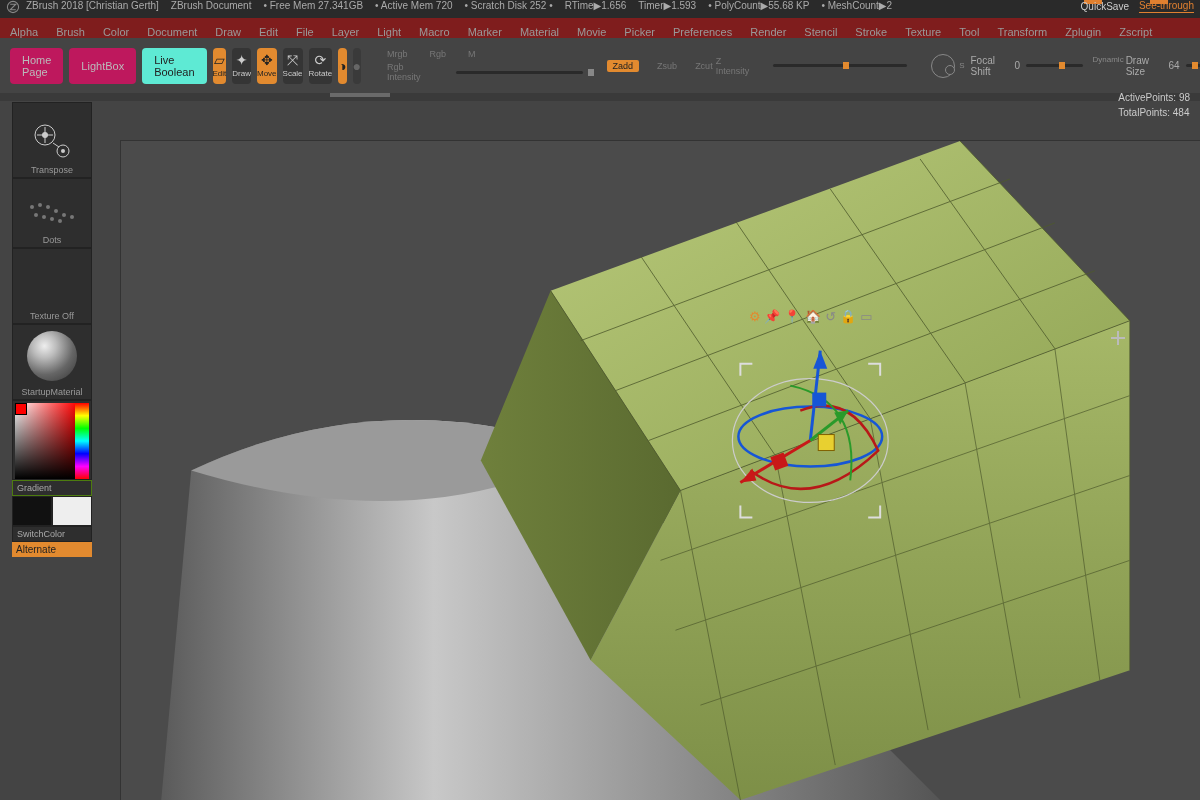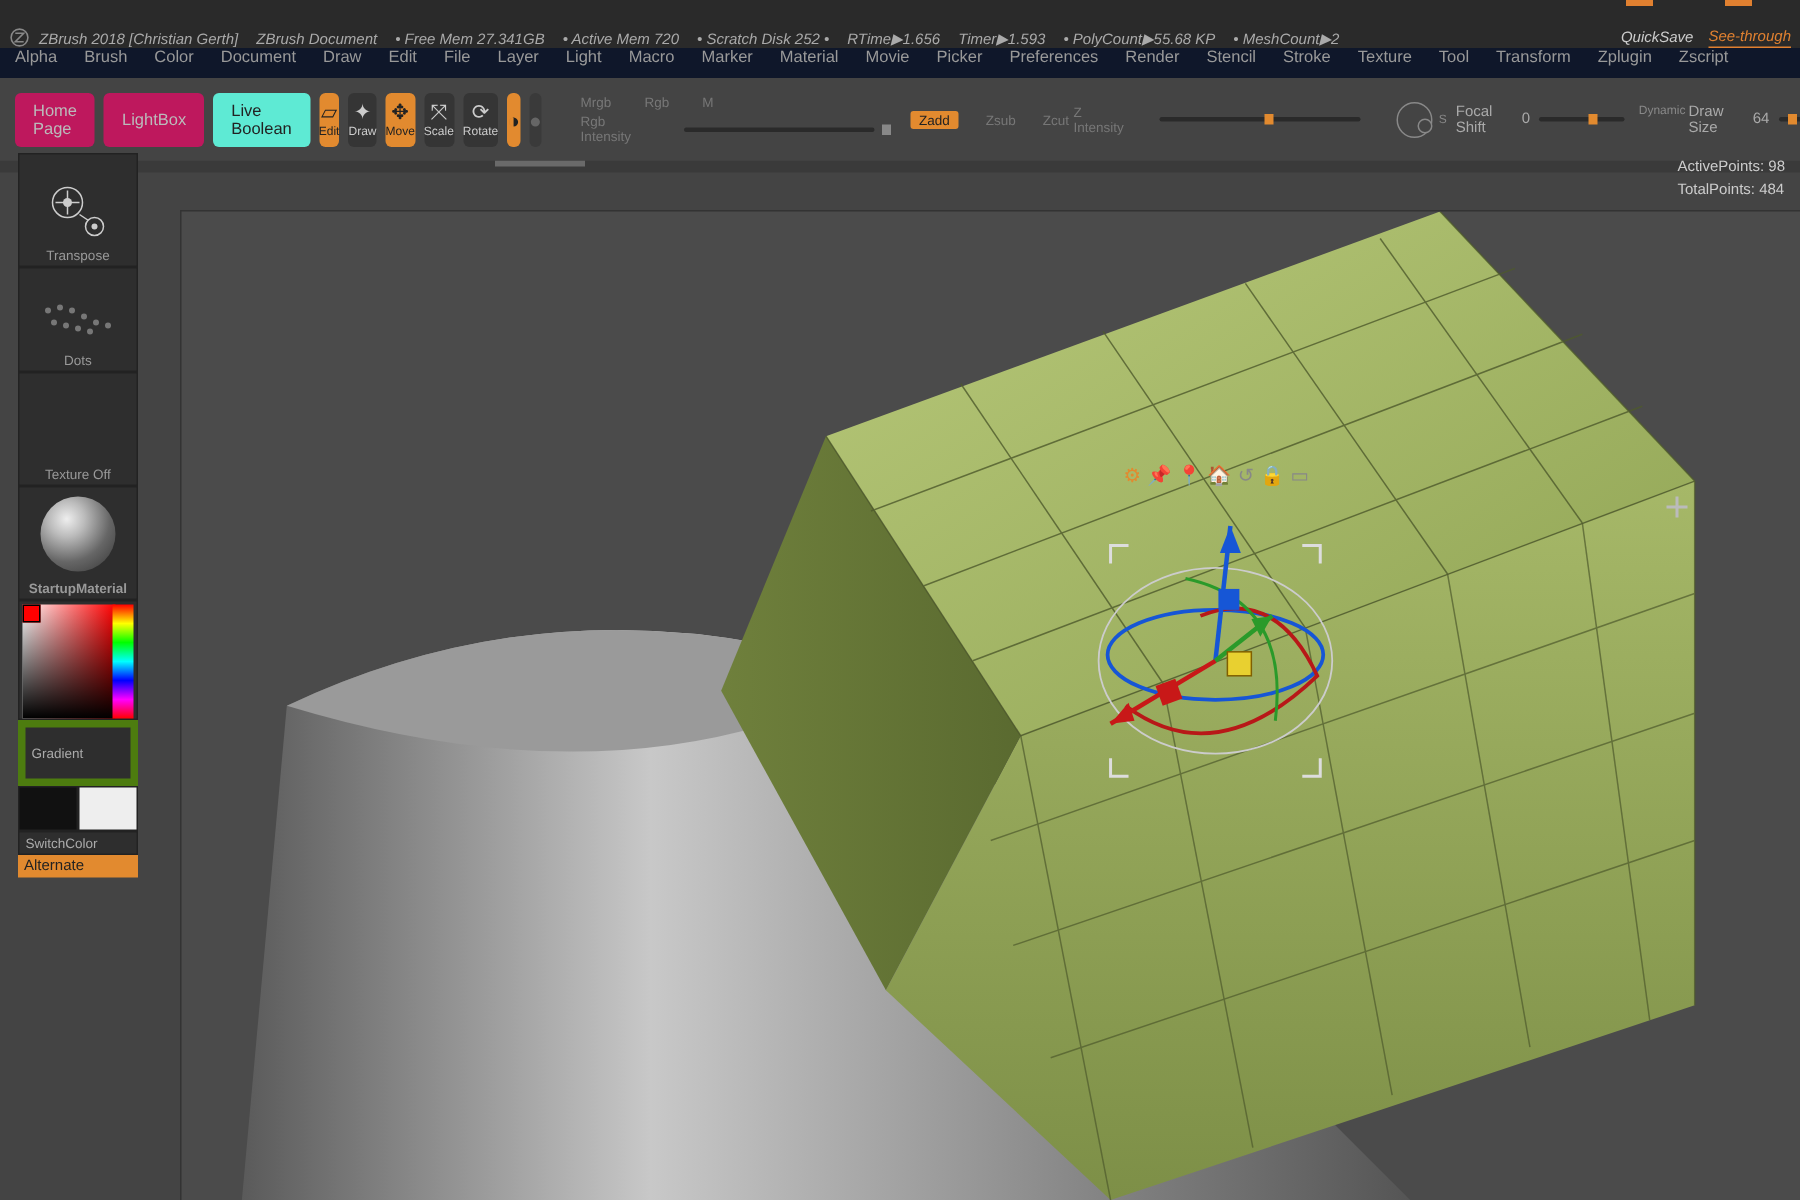--- a/index.html
+++ b/index.html
@@ -1,28 +1,28 @@
 <!DOCTYPE html>
 <html><head>
 <meta charset="utf-8">
 <style>
 * { margin:0; padding:0; box-sizing:border-box; font-family:Arial,Helvetica,sans-serif; user-select:none; }
 body { width:1200px; height:800px; background:#444; color:#ccc; font-size:11px; overflow:hidden; position:relative; }
 
 
-.titlebar { height:32px; background:#2a2a2a; display:flex; align-items:flex-end; padding:0 6px; font-size:10px; color:#aaa; position:relative;font-style:italic; }
+.titlebar { height:18px; background:#2a2a2a; display:flex; align-items:flex-start; padding:0 6px; font-size:10px; color:#aaa; position:relative; }
 .titlebar .logo { width:14px; height:14px; margin-right:6px; }
 .titlebar .segment { margin-right:12px; white-space:nowrap; }
 .titlebar .right { position:absolute; right:6px; display:flex; align-items:center; gap:10px; }
 .titlebar .quicksave { color:#ccc; }
 .titlebar .seethrough { color:#e08030; border-bottom:1px solid #e08030; padding-bottom:1px; }
 .titlebar .ind { position:absolute; top:0; width:18px; height:4px; background:#e08030; }
 
 
-.menubar { height:20px; background:#0f172a; display:flex; align-items:flex-start; padding:0 10px; gap:18px; font-size:11px; color:#999; }
+.menubar { height:20px; background:#7f1d1d; display:flex; align-items:flex-end; padding:0 10px; gap:18px; font-size:11px; color:#999; }
 .menubar span { cursor:pointer; }
 
 
 .toolbar { height:55px; background:#444; display:flex; align-items:center; padding:4px 10px; gap:6px; position:relative; }
 .pill { display:flex; align-items:center; justify-content:center; border-radius:4px; height:36px; padding:0 12px; font-size:11px; background:#be185d; color:#bbb; cursor:pointer; }
 .pill.orange { background:#5eead4; color:#222; }
 .ticon { width:36px; height:36px; border-radius:4px; background:#353535; display:flex; flex-direction:column; align-items:center; justify-content:center; font-size:8px; color:#ccc; cursor:pointer; position:relative; }
 .ticon.active { background:#e28a2f; color:#222; }
 .ticon .glyph { font-size:14px; line-height:14px; }
 .ticon .lbl { margin-top:2px; }
@@ -54,31 +54,31 @@
 .grayhandle { width:60px; height:4px; background:#6a6a6a; margin-left:330px; }
 
 
 .leftpal { position:absolute; left:12px; top:102px; width:80px; display:flex; flex-direction:column; gap:0; }
 .palcell { background:#2e2e2e; border:1px solid #222; text-align:center; font-size:9px; color:#999; position:relative; }
 .palcell .foot { position:absolute; bottom:2px; left:0; right:0; font-size:9px; }
 .palcell.transpose { height:76px; display:flex; flex-direction:column; align-items:center; justify-content:center; }
 .palcell.dots { height:70px; display:flex; align-items:center; justify-content:center; }
 .palcell.alpha { height:72px; }
 .palcell.tex { height:76px; }
-.palcell.mat { height:76px;font-weight:bold; }
+.palcell.mat { height:76px; }
 .matball { width:50px; height:50px; border-radius:50%; margin:6px auto 0;
   background:radial-gradient(circle at 35% 30%, #eee 0%, #bbb 25%, #666 60%, #333 100%); }
 .colorpick { height:80px; position:relative; background:#2e2e2e; border:1px solid #222; }
 .colorpick .sat { position:absolute; left:2px; top:2px; width:62px; height:76px;
   background:linear-gradient(to bottom, rgba(0,0,0,0) 0%, #000 100%),
              linear-gradient(to right, #fff 0%, #f00 100%); }
 .colorpick .hue { position:absolute; right:2px; top:2px; width:14px; height:76px;
   background:linear-gradient(to bottom,#f00,#ff0,#0f0,#0ff,#00f,#f0f,#f00); }
 .colorpick .cur { position:absolute; left:2px; top:2px; width:12px; height:12px; border:1px solid #000; background:#f00; }
-.gradlbl { background:#2e2e2e; border:5px solid #4d7c0f; font-size:9px; color:#aaa; padding:12px 4px; }
+.gradlbl { background:#2e2e2e; border:1px solid #4d7c0f; font-size:9px; color:#aaa; padding:2px 4px; }
 .switchrow { display:flex; height:30px; }
 .switchrow .sw { flex:1; border:1px solid #222; }
 .switchrow .sw.black { background:#111; }
 .switchrow .sw.white { background:#eee; }
 .swlbl { background:#2e2e2e; border:1px solid #222; font-size:9px; color:#aaa; padding:2px 4px; }
 .altlbl { background:#e28a2f; color:#222; font-size:10px; padding:2px 4px; }
 
 
 .viewport { position:absolute; left:120px; top:140px; right:0; bottom:0; background:#4b4b4b;
   border-left:1px solid #333; border-top:1px solid #333; overflow:hidden; }

